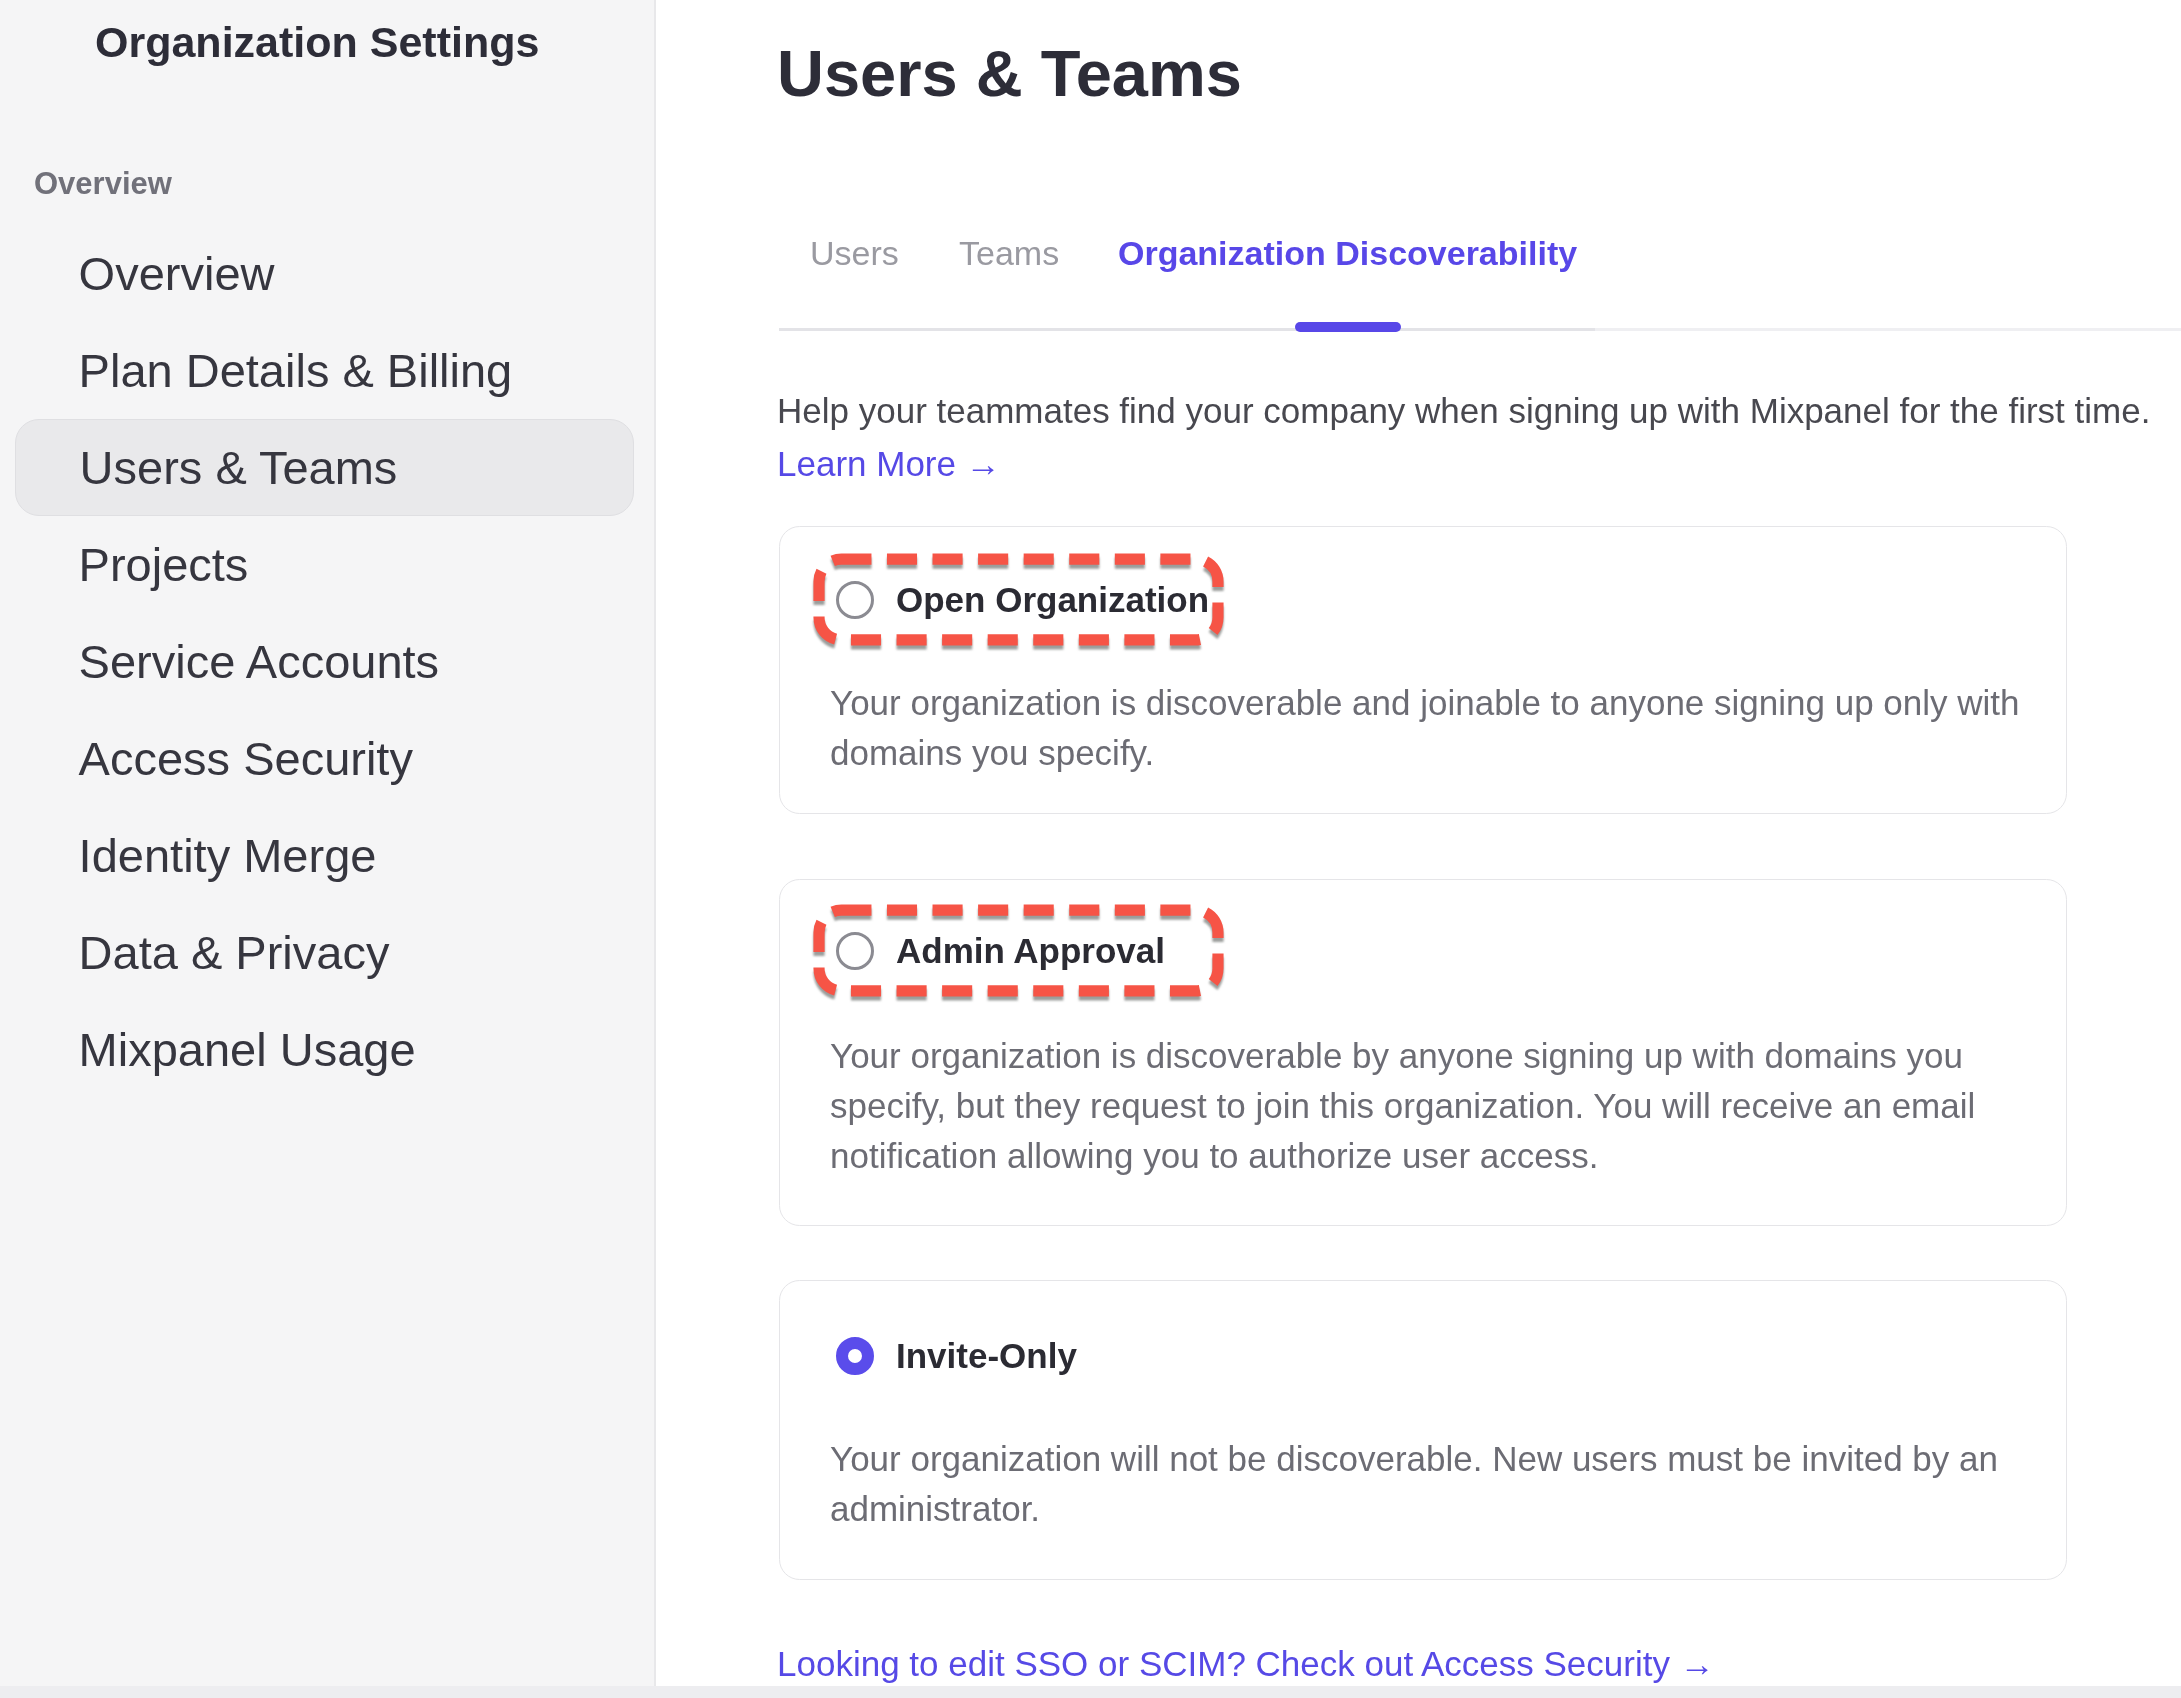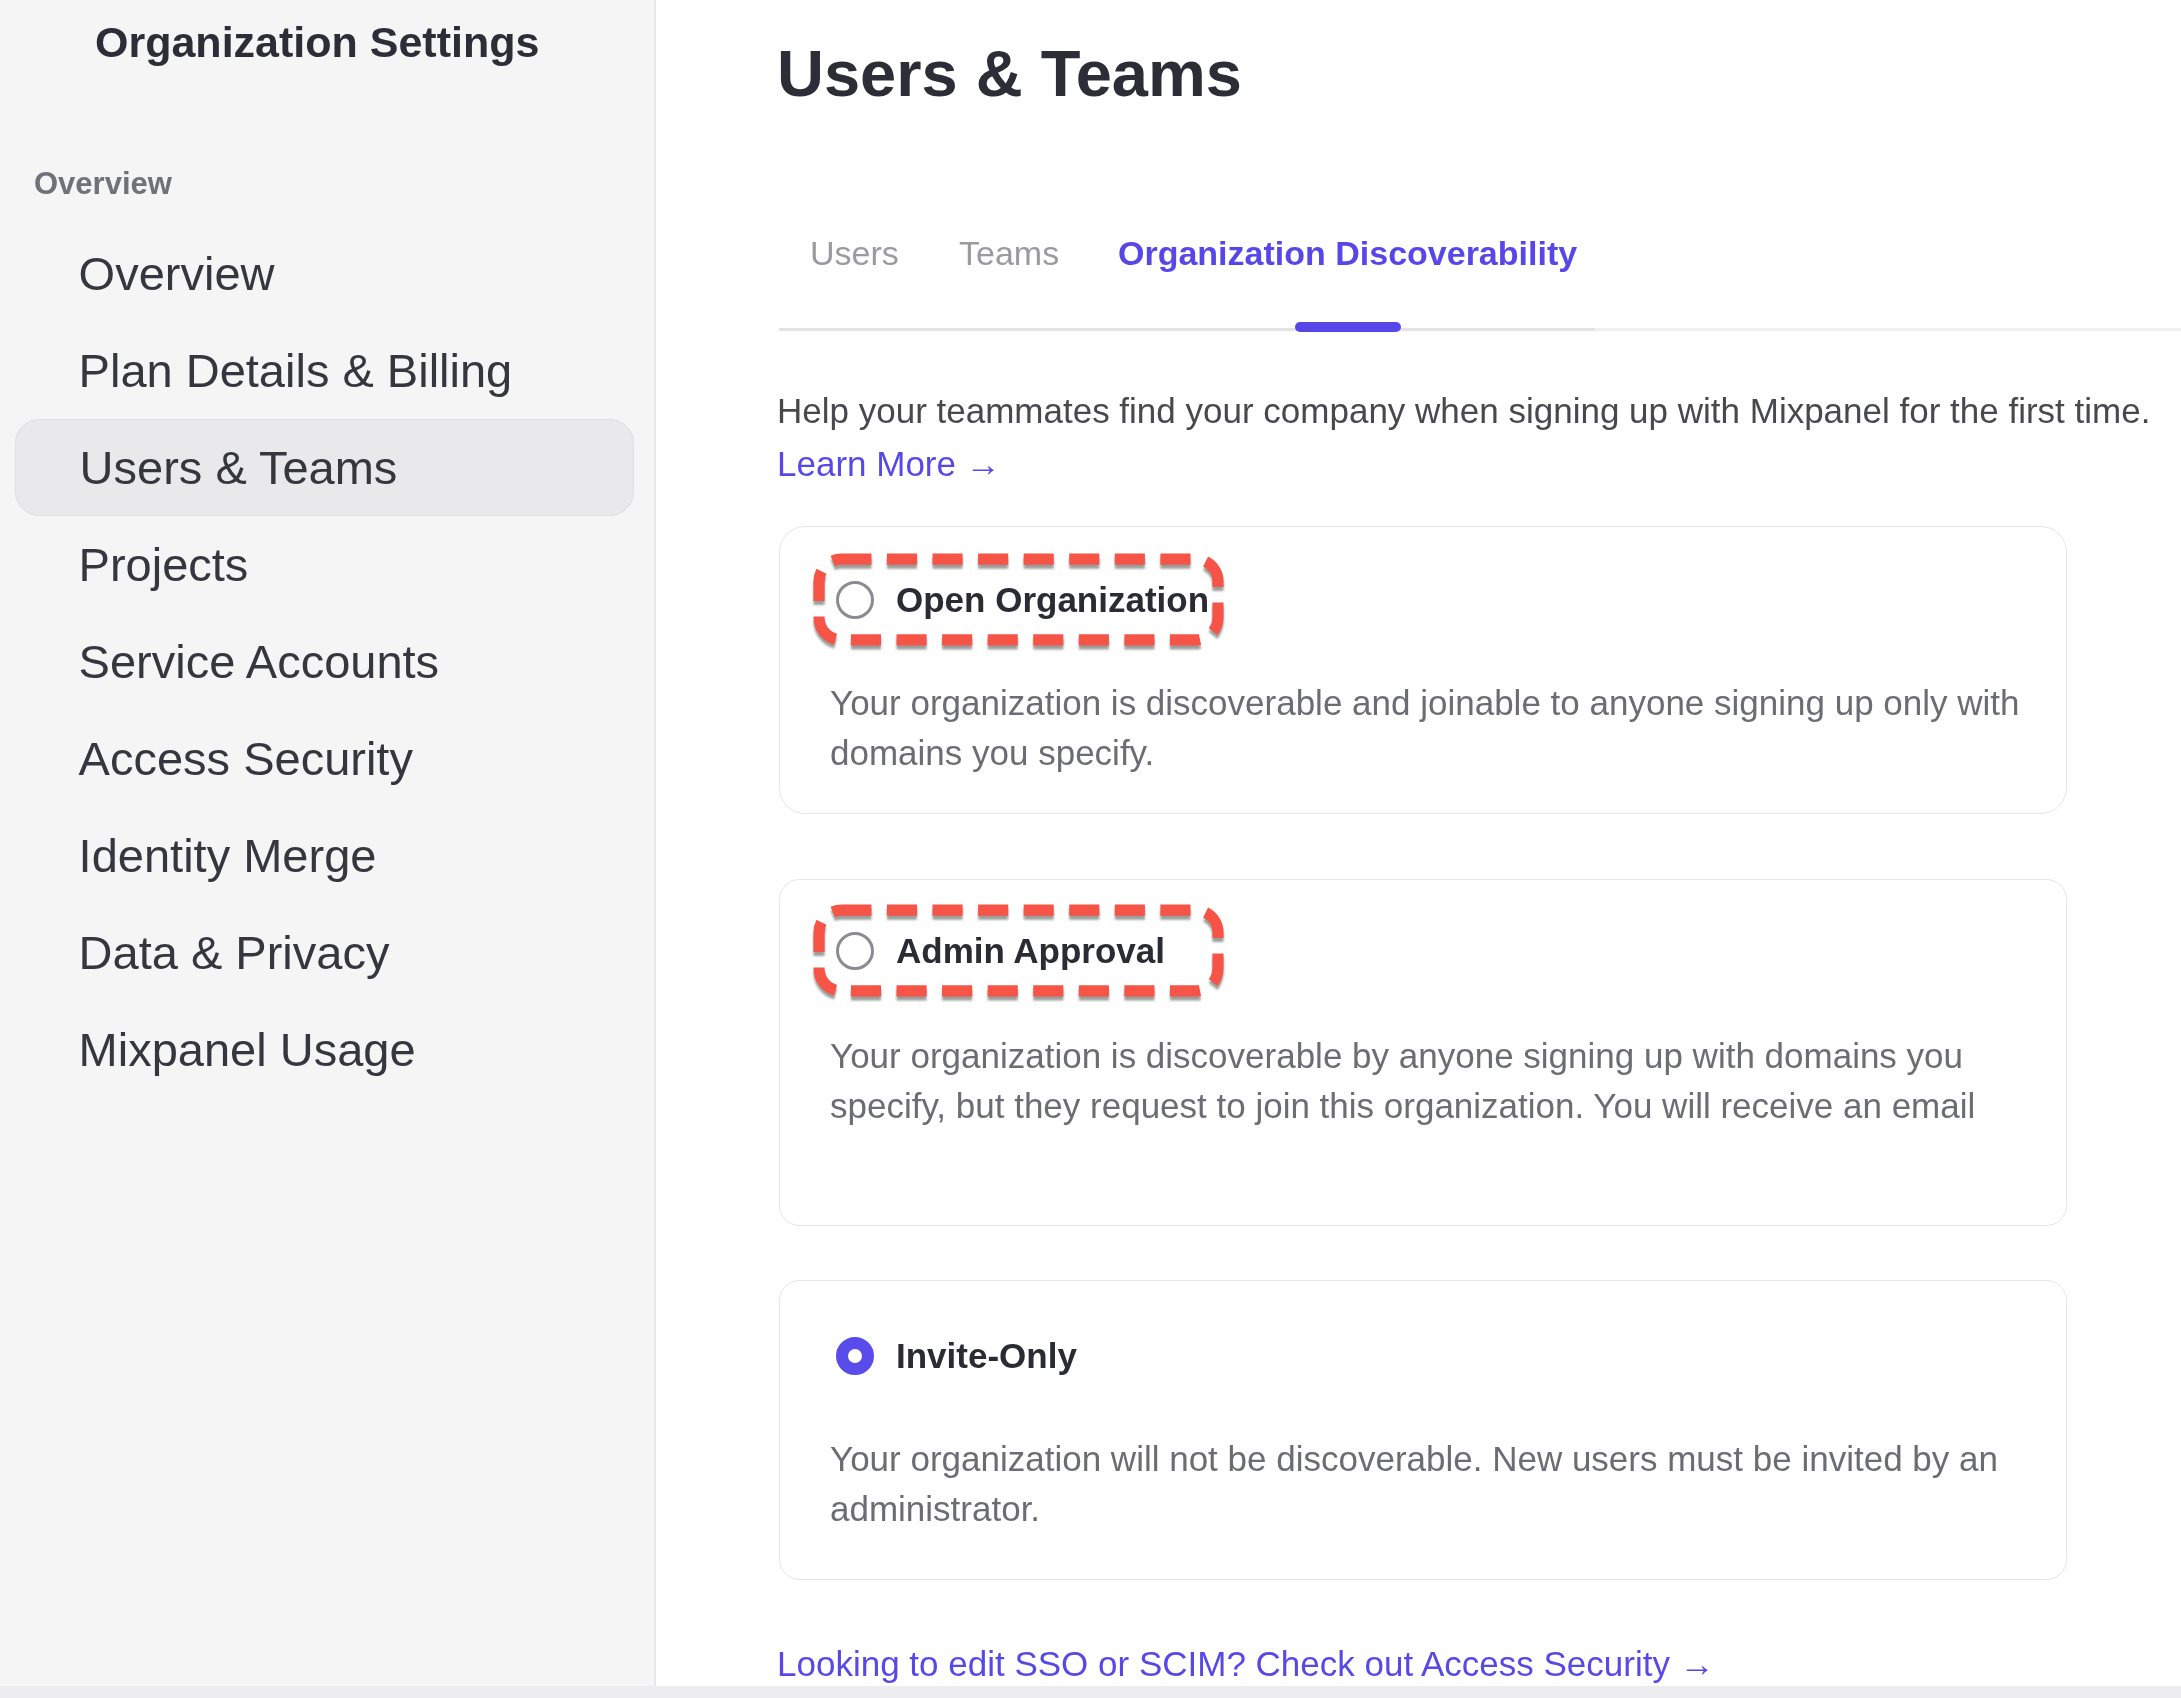--- a/index.html
+++ b/index.html
@@ -33,21 +33,21 @@
   .tab-underline{position:absolute;left:1295px;top:322px;width:106px;height:9.5px;
     border-radius:5.2px;background:#5847e8;}
 
   .intro{position:absolute;left:777px;top:389px;font-size:35px;line-height:43px;
     color:#48484f;white-space:nowrap;}
   .learn-more{position:absolute;left:777px;top:442px;font-size:35px;line-height:43px;
     color:#5649e6;white-space:nowrap;cursor:pointer;}
 
   .card{position:absolute;left:779px;width:1288px;background:#ffffff;
     border:1.7px solid #e5e5e8;border-radius:20.6px;}
-  .card-1{top:526px;height:288px;border-radius:26px;}
+  .card-1{top:526px;height:288px;}
   .card-2{top:879px;height:347px;}
   .card-3{top:1280px;height:300px;}
 
   .annotation{position:absolute;left:33px;width:411px;height:93px;
     filter:drop-shadow(0 4.3px 0.9px rgba(72,76,72,0.55));pointer-events:none;}
   .card-1 .annotation{top:26px;}
   .card-2 .annotation{top:24px;}
 
   .radio{position:absolute;left:56px;width:38px;height:38px;border-radius:50%;background:#ffffff;}
   .radio.unchecked{border:3.4px solid #8b8b92;}
@@ -132,20 +132,21 @@
 
   <div class="card card-2">
     <svg class="annotation" width="411" height="93" viewBox="0 0 478 108">
       <rect x="7" y="7" width="464" height="94" rx="26" fill="none" stroke-width="13" stroke-dasharray="35 18" stroke="#f65446"></rect>
     </svg>
     <div class="radio unchecked"></div>
     <div class="option-label">Admin Approval</div>
     <div class="option-desc">
       <div>Your organization is discoverable by anyone signing up with domains you</div>
       <div>specify, but they request to join this organization. You will receive an email</div>
+      <div>notification allowing you to authorize user access.</div>
     </div>
   </div>
 
   <div class="card card-3">
     <div class="radio checked"></div>
     <div class="option-label">Invite-Only</div>
     <div class="option-desc">
       <div>Your organization will not be discoverable. New users must be invited by an</div>
       <div>administrator.</div>
     </div>

